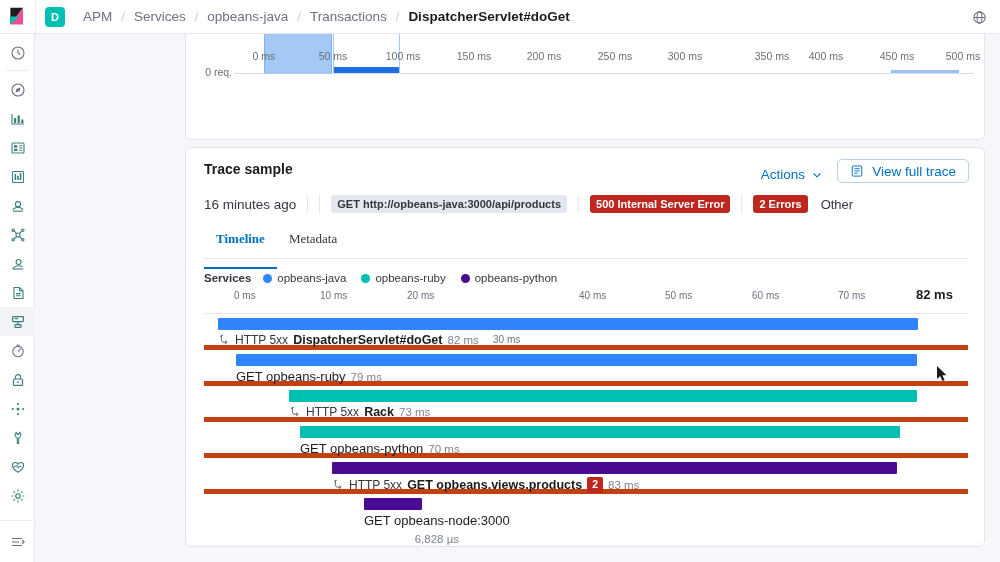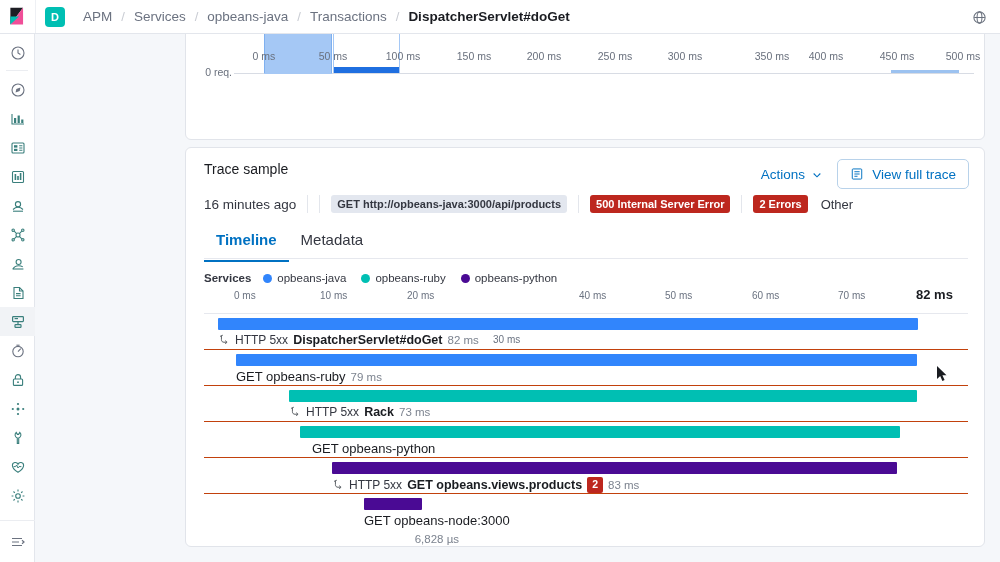--- a/index.html
+++ b/index.html
@@ -97,30 +97,30 @@
     position: absolute; font-size: 10.5px; color: #69707d;
     text-align: center; width: 50px; top: 115px;
   }
   .gridline { position: absolute; height: 1px; background: #f0f1f4; }
   .axisline { position: absolute; background: #d8dce4; }
   .dbar { position: absolute; bottom: 0; }
 
   
   .panel-title {
     position: absolute; left: 18px; top: 13px;
-    font-size: 14px; font-weight: 400; color: #1a1c21;
+    font-size: 14px; font-weight: 700; color: #1a1c21;
   }
   .actions-btn {
     position: absolute; right: 162px; top: 19px;
     display: flex; align-items: center; gap: 7px;
     color: #0071c2; font-size: 13.5px; font-weight: 500;
   }
   .view-trace-btn {
     position: absolute; right: 15px; top: 11px;
-    height: 30px; padding: 0 12px;
+    height: 24px; padding: 0 12px;
     border: 1px solid #b8d2ea; border-radius: 5px;
     display: flex; align-items: center; gap: 8px;
     color: #0071c2; font-size: 13.5px; font-weight: 500;
     background: #fff;
   }
 
   .meta-row {
     position: absolute; left: 18px; top: 46px;
     display: flex; align-items: center; height: 20px;
     font-size: 13.5px; color: #343741;
@@ -135,22 +135,22 @@
   .pill-url { background: #e3e7ef; color: #343741; }
   .pill-err { background: #bd271e; color: #ffffff; }
   .meta-other { color: #343741; font-size: 13px; }
 
   
   .tabs {
     position: absolute; left: 18px; top: 75px;
     display: flex; gap: 0px;
   }
   .tab {
-    padding: 8px 12px 14px 12px;
-    font-size: 15px; color: #343741;
+    padding: 8px 12px 22px 12px;
+    font-size: 13px; color: #343741; font-family: Liberation Serif, serif;
   }
   .tab.active { color: #0071c2; font-weight: 600; box-shadow: inset 0 -2px 0 0 #0071c2; }
   .tabs-rule {
     position: absolute; left: 18px; top: 110px;
     width: 764px; height: 1px; background: #e6e8ee;
   }
 
   
   .legend {
     position: absolute; left: 18px; top: 124px;
@@ -161,21 +161,21 @@
   .leg-item { display: flex; align-items: center; gap: 5px; margin-right: 8px; color: #343741; }
   .dot { width: 9px; height: 9px; border-radius: 50%; }
 
   
   .tl-axis { position: absolute; left: 18px; top: 142px; width: 764px; height: 22px; }
   .tl-tick { position: absolute; font-size: 10px; color: #6a7280; top: 0; }
   .tl-tick.endv { font-size: 13px; font-weight: 700; color: #1a1c21; top: -3px; }
   .tl-rule { position: absolute; left: 18px; top: 165px; width: 764px; height: 1px; background: #e6e8ee; }
 
   .wf { position: absolute; left: 18px; top: 166px; width: 764px; }
-  .wf-row { position: relative; height: 36px; border-bottom: 1px solid #c2410c; }
+  .wf-row { position: relative; height: 36px; border-bottom: 5px solid #c2410c; }
   .wf-row:last-child { border-bottom: none; }
   .bar { position: absolute; top: 4px; height: 12px; border-radius: 1px; }
   .wf-lbl {
     position: absolute; top: 19px;
     display: flex; align-items: center; gap: 5px;
     font-size: 12.5px; white-space: nowrap;
   }
   .lbl-type { color: #343741; font-size: 12px; }
   .lbl-name { color: #1a1c21; font-weight: 700; font-size: 12.5px; }
   .lbl-name.plain { font-weight: 400; font-size: 13px; }
@@ -473,21 +473,21 @@
             <path d="M2.4 2.8 5.6 1.4"></path>
           </svg>
         <span class="lbl-type">HTTP 5xx</span>
         <span class="lbl-name">Rack</span>
         <span class="lbl-dur">73 ms</span>
       </div>
     </div>
 
     <div class="wf-row">
       <div class="bar" style="left:96px; width:600px; background:#00bfb3;"></div>
-      <div class="wf-lbl" style="left:108px;flex-direction:column;">
+      <div class="wf-lbl" style="left:96px;">
         <span class="lbl-name plain">GET opbeans-python</span>
         <span class="lbl-dur">70 ms</span>
       </div>
     </div>
 
     <div class="wf-row">
       <div class="bar" style="left:128px; width:565px; background:#4a0a94;"></div>
       <div class="wf-lbl" style="left:128px;">
         <svg width="12" height="12" viewBox="0 0 14 14" fill="none" stroke="#54595f" stroke-width="1.1">
             <path d="M4 2v4.6c0 2 1.2 3 3 3h3"></path>

